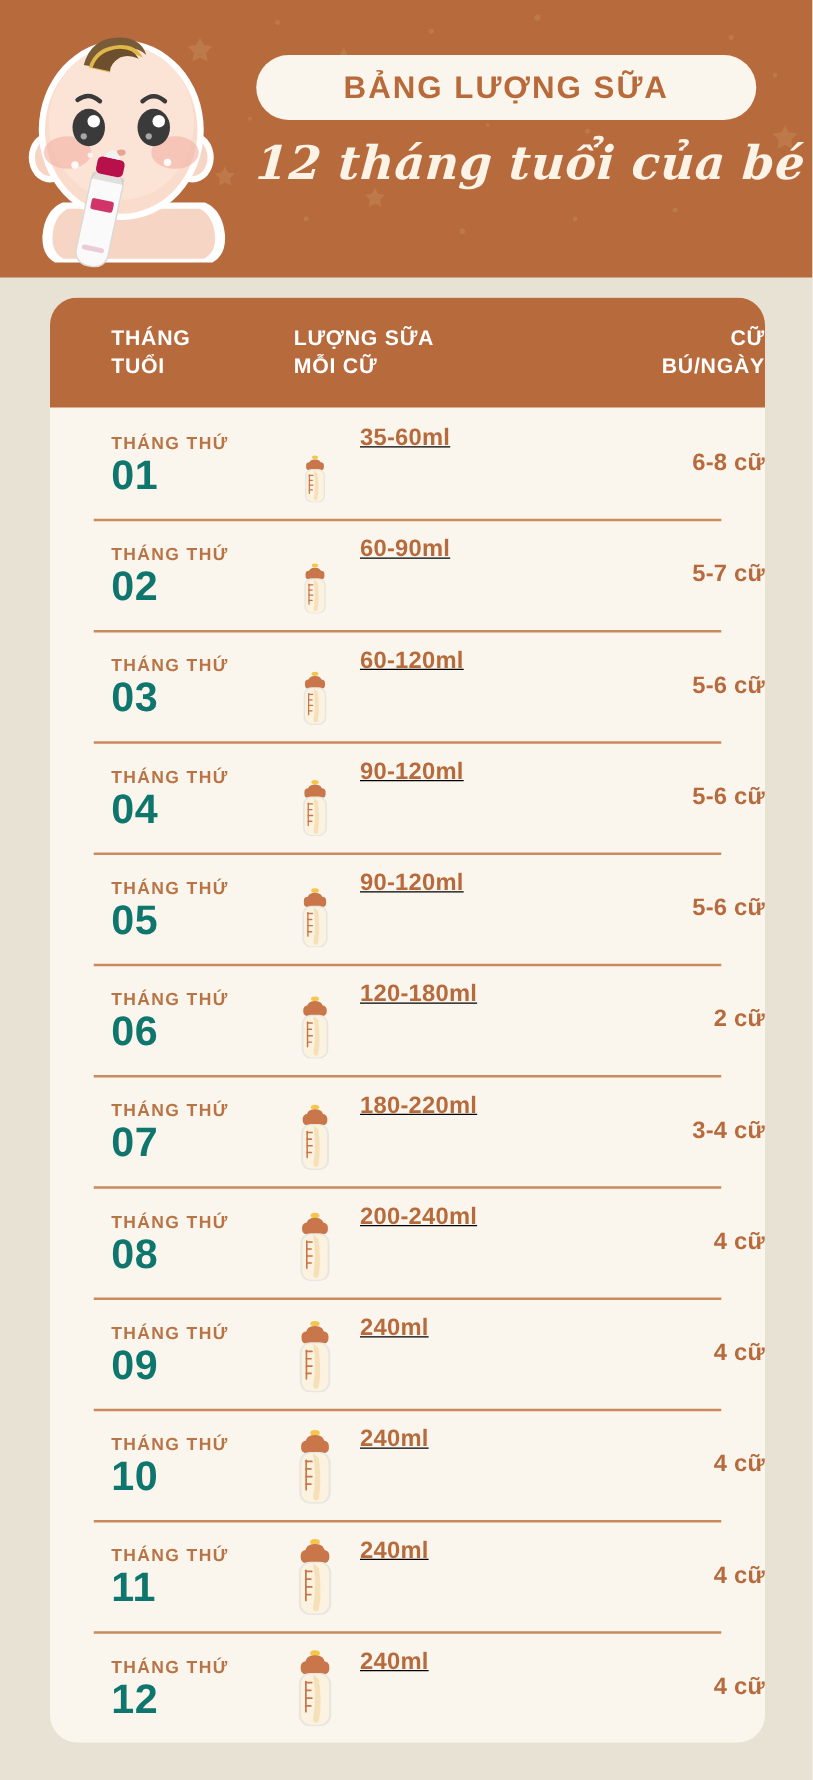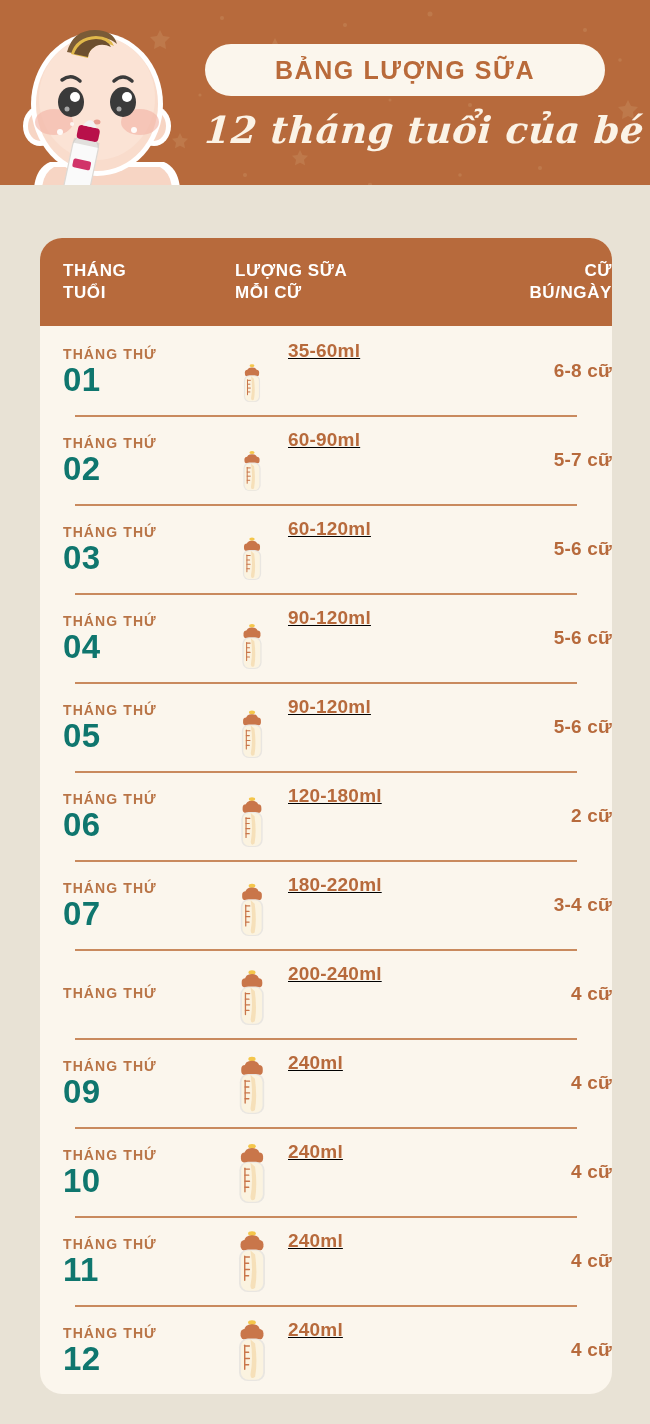--- a/index.html
+++ b/index.html
@@ -11,21 +11,21 @@
     font-family: "Liberation Sans", sans-serif;
     overflow: hidden;
     position: relative;
   }
 
   
   .banner {
     position: absolute;
     left: 0; top: 0;
     width: 650px;
-    height: 185px;
+    height: 222px;
     background: #B76A3C;
     overflow: hidden;
   }
   .banner-stars { position: absolute; inset: 0; pointer-events: none; }
 
   
   .baby {
     position: absolute;
     left: 22px; top: 14px;
     width: 170px; height: 200px;
@@ -81,21 +81,21 @@
     display: flex;
     align-items: center;
   }
   .thead .th {
     color: #FFFFFF;
     font-size: 17px;
     font-weight: bold;
     line-height: 1.28;
     letter-spacing: 0.6px;
   }
-  .col-month  { width: 195px; padding-left: 23px; }
+  .col-month  { width: 195px; padding-left: 49px; }
   .col-amount { width: 215px; }
   .col-feeds  { width: 162px; text-align: right; }
 
   .row {
     height: 89px;
     display: flex;
     align-items: center;
     position: relative;
   }
   .row + .row::before {
@@ -472,20 +472,21 @@
           </span>
       <span class="amount-text">180-220ml</span>
     </div>
     <div class="col-feeds">
       <span class="feeds-text">3-4 cữ</span>
     </div>
       </div>
       <div class="row">
     <div class="col-month">
       <div class="m-label">THÁNG THỨ</div>
+      <div class="m-num">08</div>
     </div>
     <div class="col-amount amount-cell">
       <span class="bottle-slot">
   <svg width="34" height="62" viewBox="0 0 34 62">
     <ellipse cx="17" cy="9.396799999999995" rx="3.5100000000000002" ry="2.1060000000000003" fill="#F4C64B"></ellipse>
     <path d="M9.98 17.199999999999996 q0 -6.0840000000000005 7.0200000000000005 -6.0840000000000005 q7.0200000000000005 0 7.0200000000000005 6.0840000000000005 z" fill="#C9764A"></path>
     <rect x="6.703999999999999" y="15.199999999999996" width="20.592000000000002" height="9.360000000000001" rx="3.744" fill="#C9764A"></rect>
     <rect x="5.299999999999999" y="23.559999999999995" width="23.400000000000002" height="38.440000000000005" rx="7.956000000000001" fill="#E9E6E1"></rect>
     <rect x="6.937999999999999" y="24.559999999999995" width="20.124000000000002" height="36.27" rx="7.0200000000000005" fill="#FBF3E0"></rect>
     <path d="M19.808 28.303999999999995

